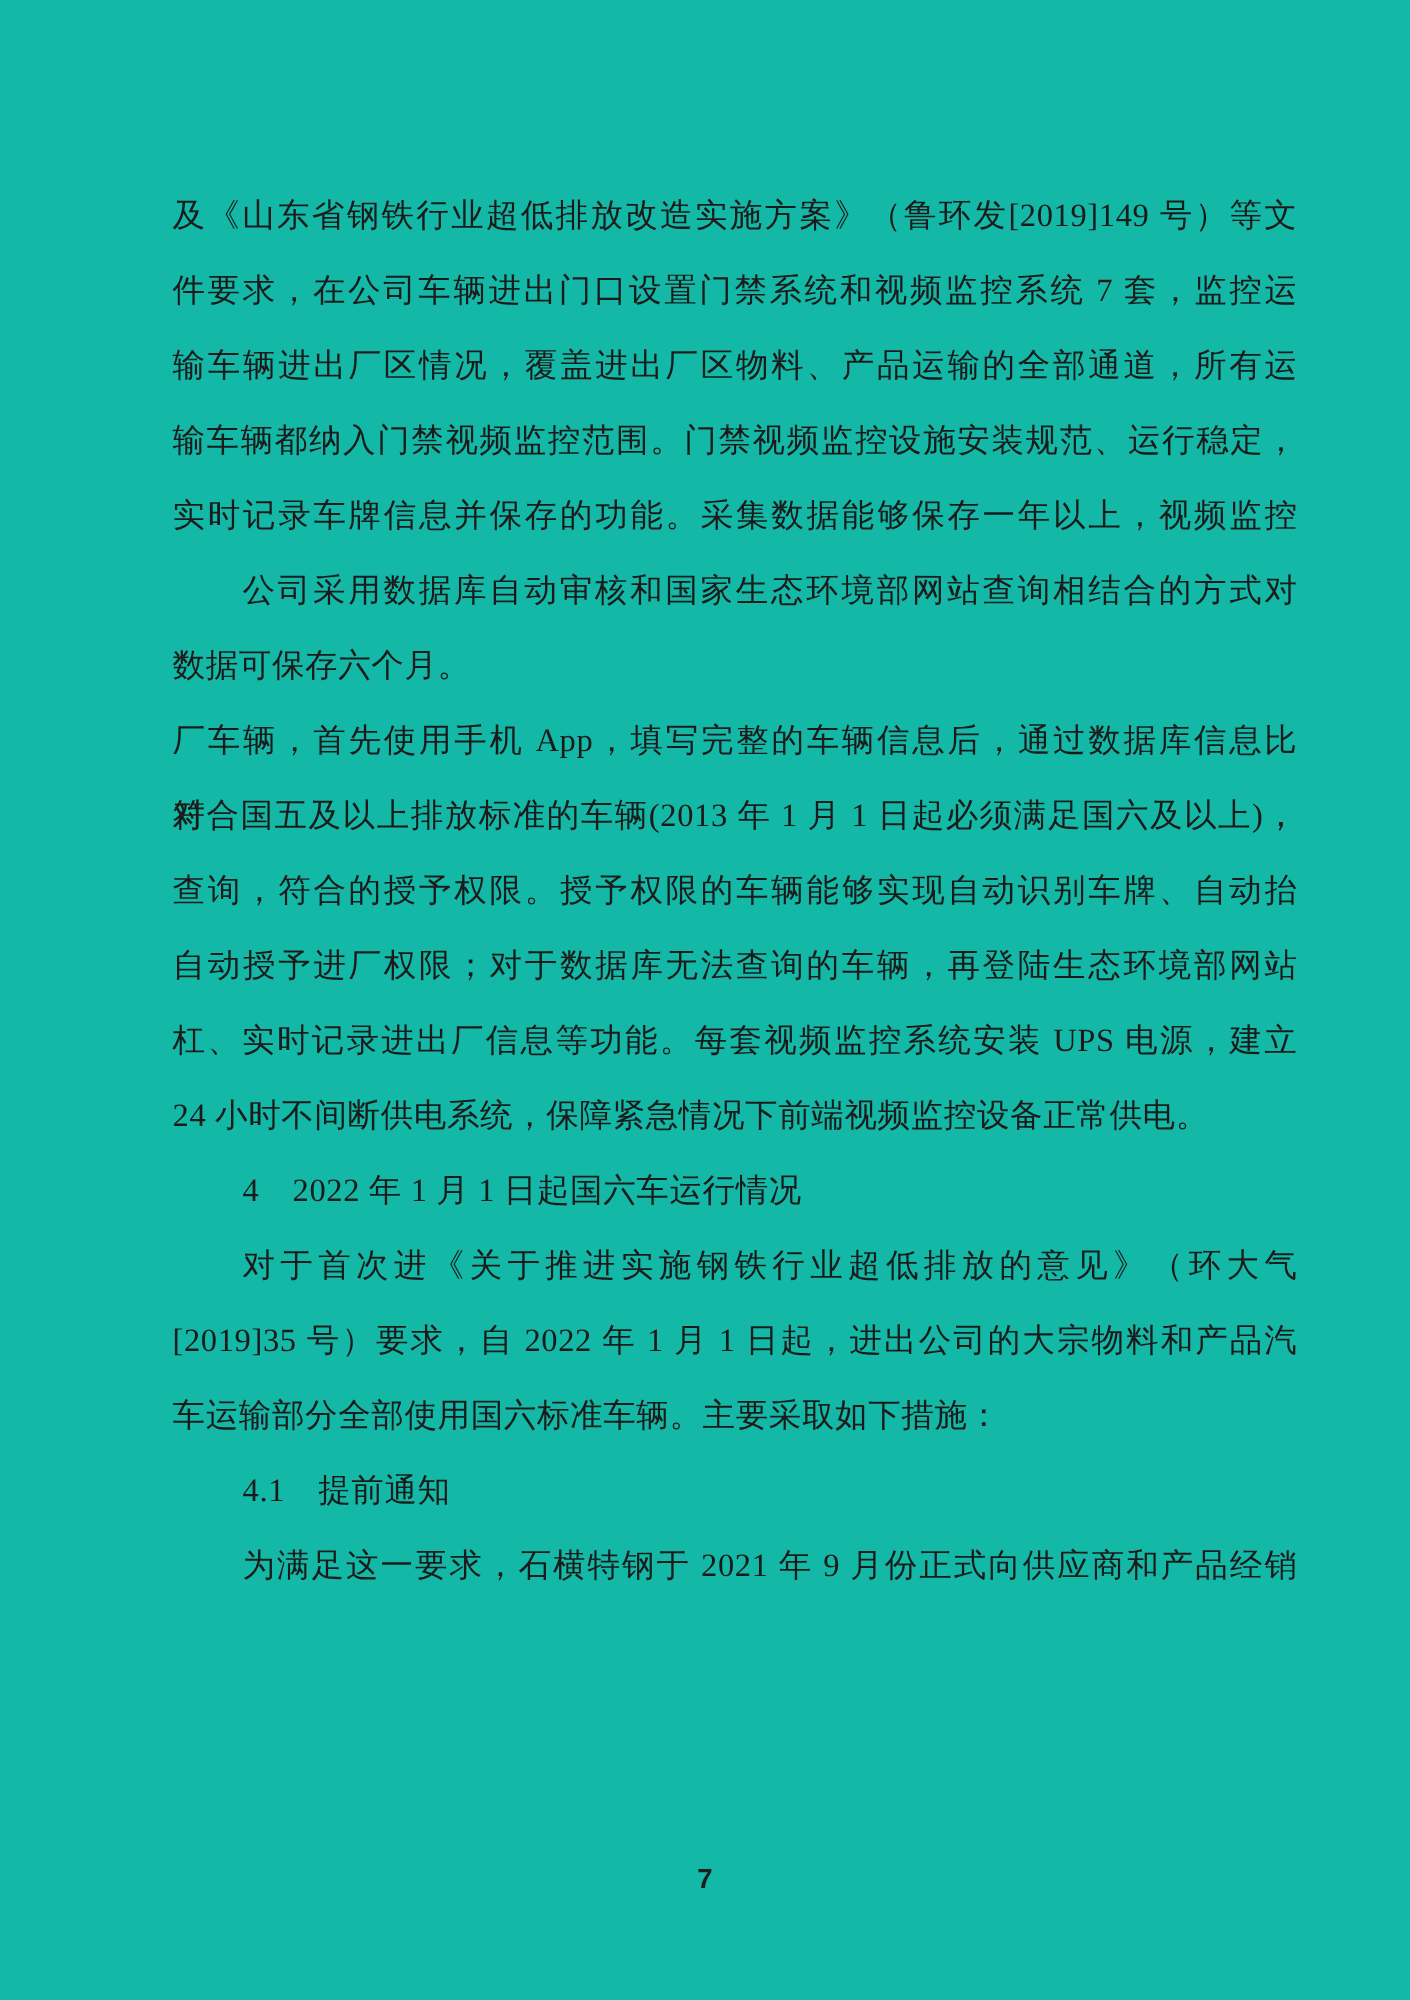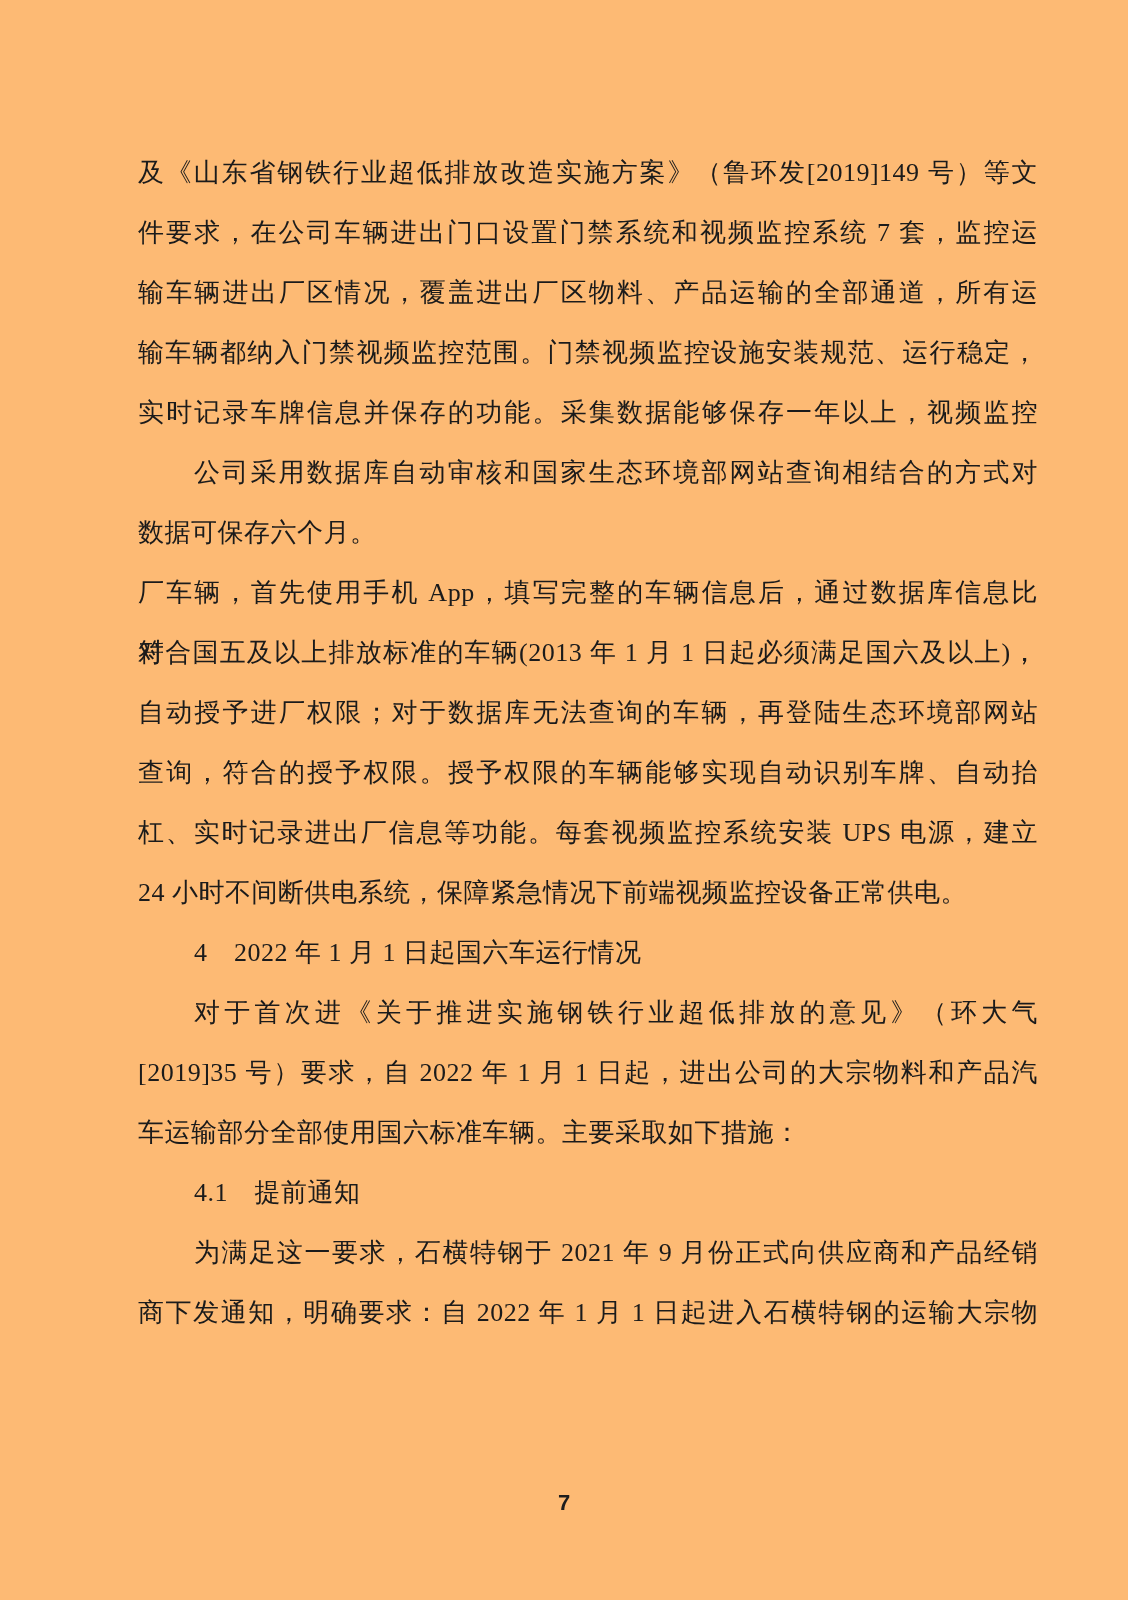--- a/index.html
+++ b/index.html
@@ -5,21 +5,21 @@
   * { margin: 0; padding: 0; box-sizing: border-box; }
   html, body { width: 1128px; height: 1600px; }
   body {
     background: #ffffff;
     font-family: "Liberation Serif", "DejaVu Serif", serif;
   }
   .page {
     position: relative;
     width: 1128px;
     height: 1600px;
-    background: #fdba74;
+    background: #14b8a6;
     overflow: hidden;
     color: #1b1b1b;
   }
   .text-block {
     position: absolute;
     left: 138px;
     top: 143px;
     width: 900px;
   }
   .line {
@@ -61,30 +61,29 @@
 
   <div class="line justify">及《山东省钢铁行业超低排放改造实施方案》（鲁环发[2019]149 号）等文</div>
       <div class="line justify">件要求，在公司车辆进出门口设置门禁系统和视频监控系统 7 套，监控运</div>
       <div class="line justify">输车辆进出厂区情况，覆盖进出厂区物料、产品运输的全部通道，所有运</div>
       <div class="line justify">输车辆都纳入门禁视频监控范围。门禁视频监控设施安装规范、运行稳定，</div>
       <div class="line justify">实时记录车牌信息并保存的功能。采集数据能够保存一年以上，视频监控</div>
       <div class="line justify indent">公司采用数据库自动审核和国家生态环境部网站查询相结合的方式对</div>
       <div class="line">数据可保存六个月。</div>
       <div class="line justify">厂车辆，首先使用手机 App，填写完整的车辆信息后，通过数据库信息比对，</div>
       <div class="line justify">符合国五及以上排放标准的车辆(2013 年 1 月 1 日起必须满足国六及以上)，</div>
+      <div class="line justify">查询，符合的授予权限。授予权限的车辆能够实现自动识别车牌、自动抬</div>
       <div class="line justify">自动授予进厂权限；对于数据库无法查询的车辆，再登陆生态环境部网站</div>
-      <div class="line justify">查询，符合的授予权限。授予权限的车辆能够实现自动识别车牌、自动抬</div>
       <div class="line justify">杠、实时记录进出厂信息等功能。每套视频监控系统安装 UPS 电源，建立</div>
       <div class="line">24 小时不间断供电系统，保障紧急情况下前端视频监控设备正常供电。</div>
       <div class="line indent">4　2022 年 1 月 1 日起国六车运行情况</div>
       <div class="line justify indent">对于首次进《关于推进实施钢铁行业超低排放的意见》（环大气</div>
       <div class="line justify">[2019]35 号）要求，自 2022 年 1 月 1 日起，进出公司的大宗物料和产品汽</div>
       <div class="line">车运输部分全部使用国六标准车辆。主要采取如下措施：</div>
       <div class="line indent">4.1　提前通知</div>
       <div class="line justify indent">为满足这一要求，石横特钢于 2021 年 9 月份正式向供应商和产品经销</div>
-      <div class="line justify">商下发通知，明确要求：自 2022 年 1 月 1 日起进入石横特钢的运输大宗物</div>
     </div>
 
   <div class="page-footer">
     <span class="page-number">7</span>
   </div>
 
 </div>
 
 </body></html>

